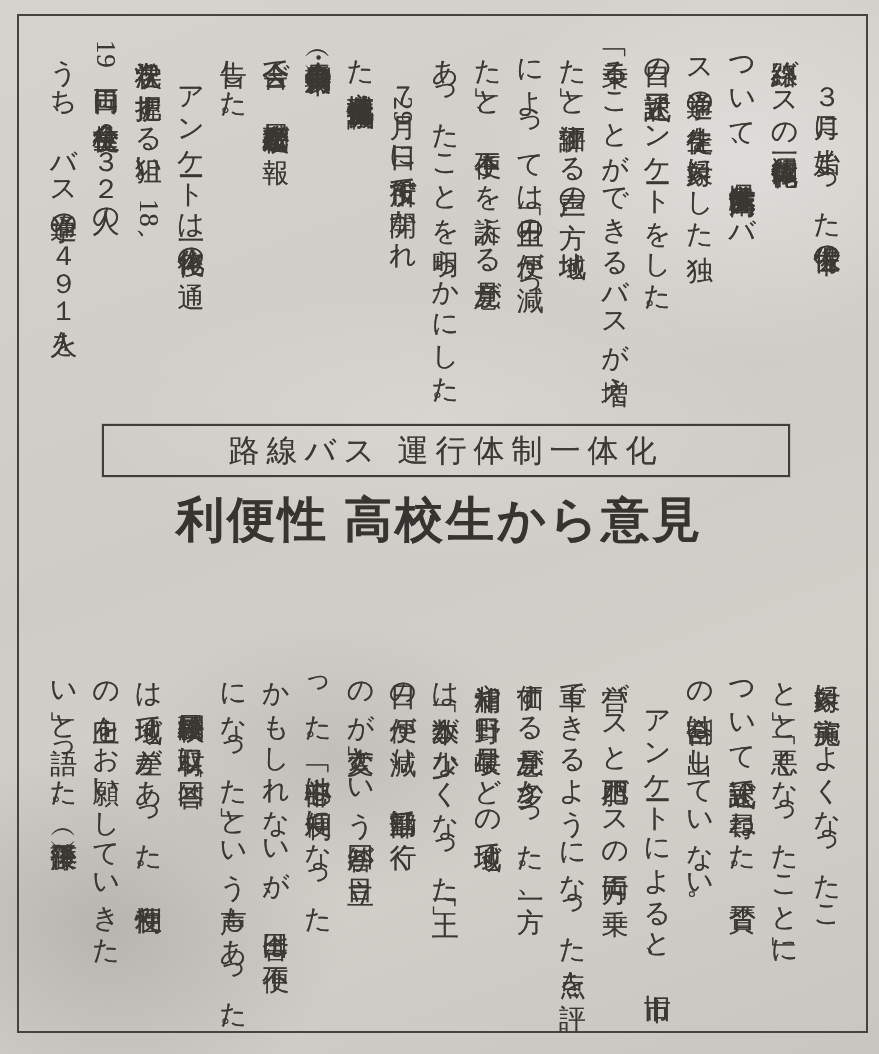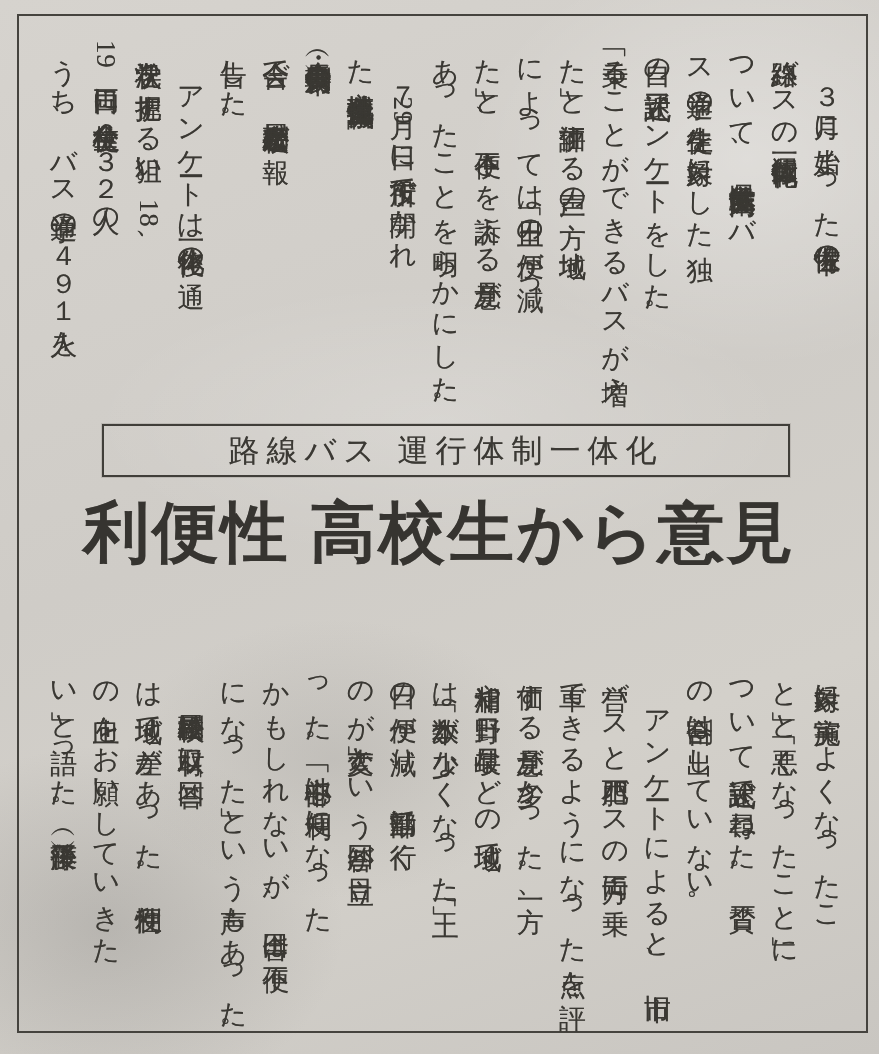--- a/index.html
+++ b/index.html
@@ -50,21 +50,21 @@
     font-family: "Liberation Sans", "DejaVu Sans", sans-serif;
     font-size: 31px;
     letter-spacing: 7px;
     color: #3b3934;
     text-shadow: 0 0 0.5px rgba(59,57,52,0.5);
   }
   .headline {
     position: absolute;
     left: 0; top: 488px; width: 879px;
     text-align: center;
-    font-size: 66px;
+    font-size: 48px;
     font-weight: bold;
     letter-spacing: 3px;
     color: #363430;
     text-shadow: 0.4px 0.4px 0.5px rgba(54,52,48,0.6);
   }
   .subheadline {
     position: absolute;
     left: 0; top: 578px; width: 879px;
     text-align: center;
     font-size: 41px;

